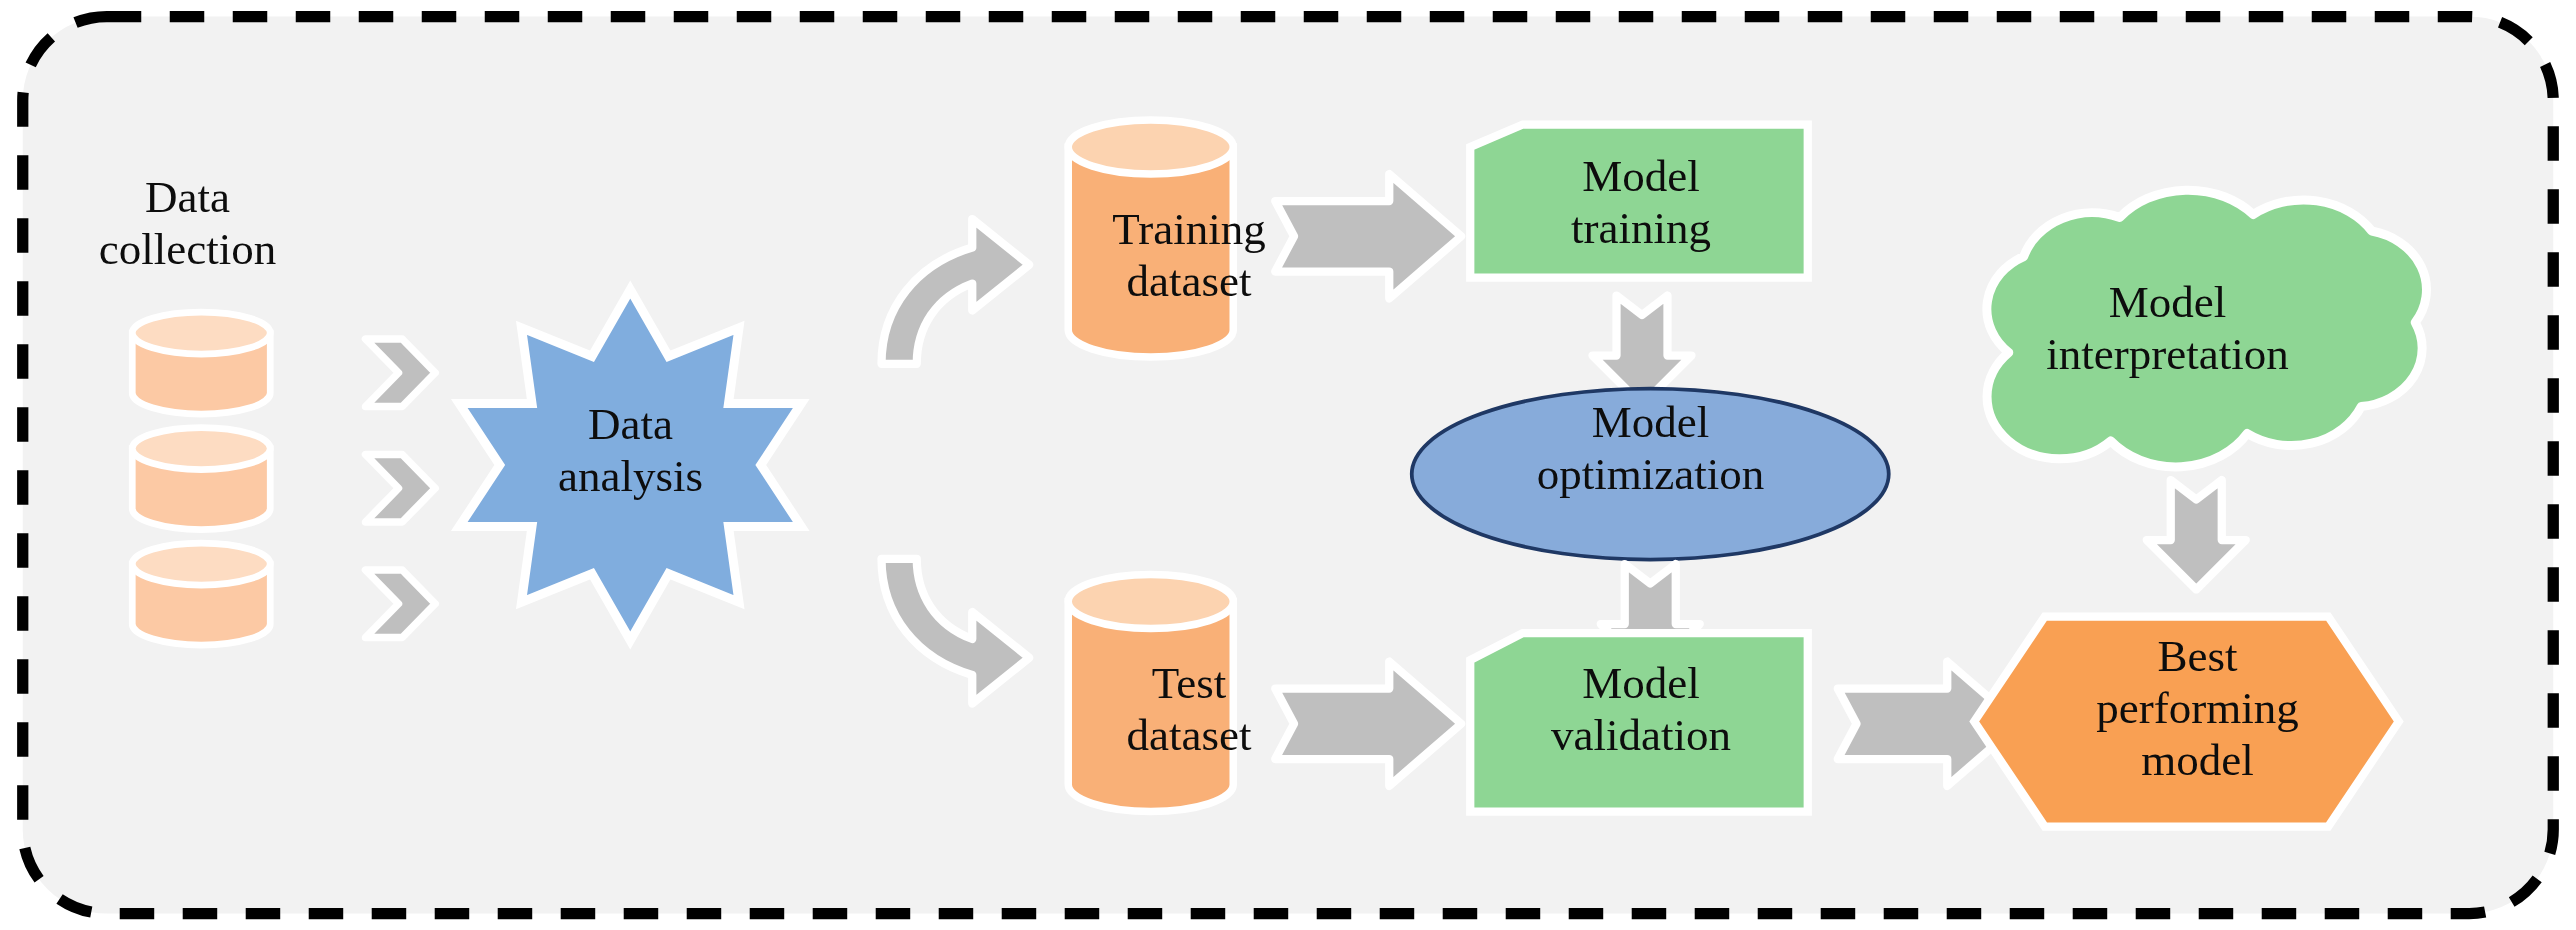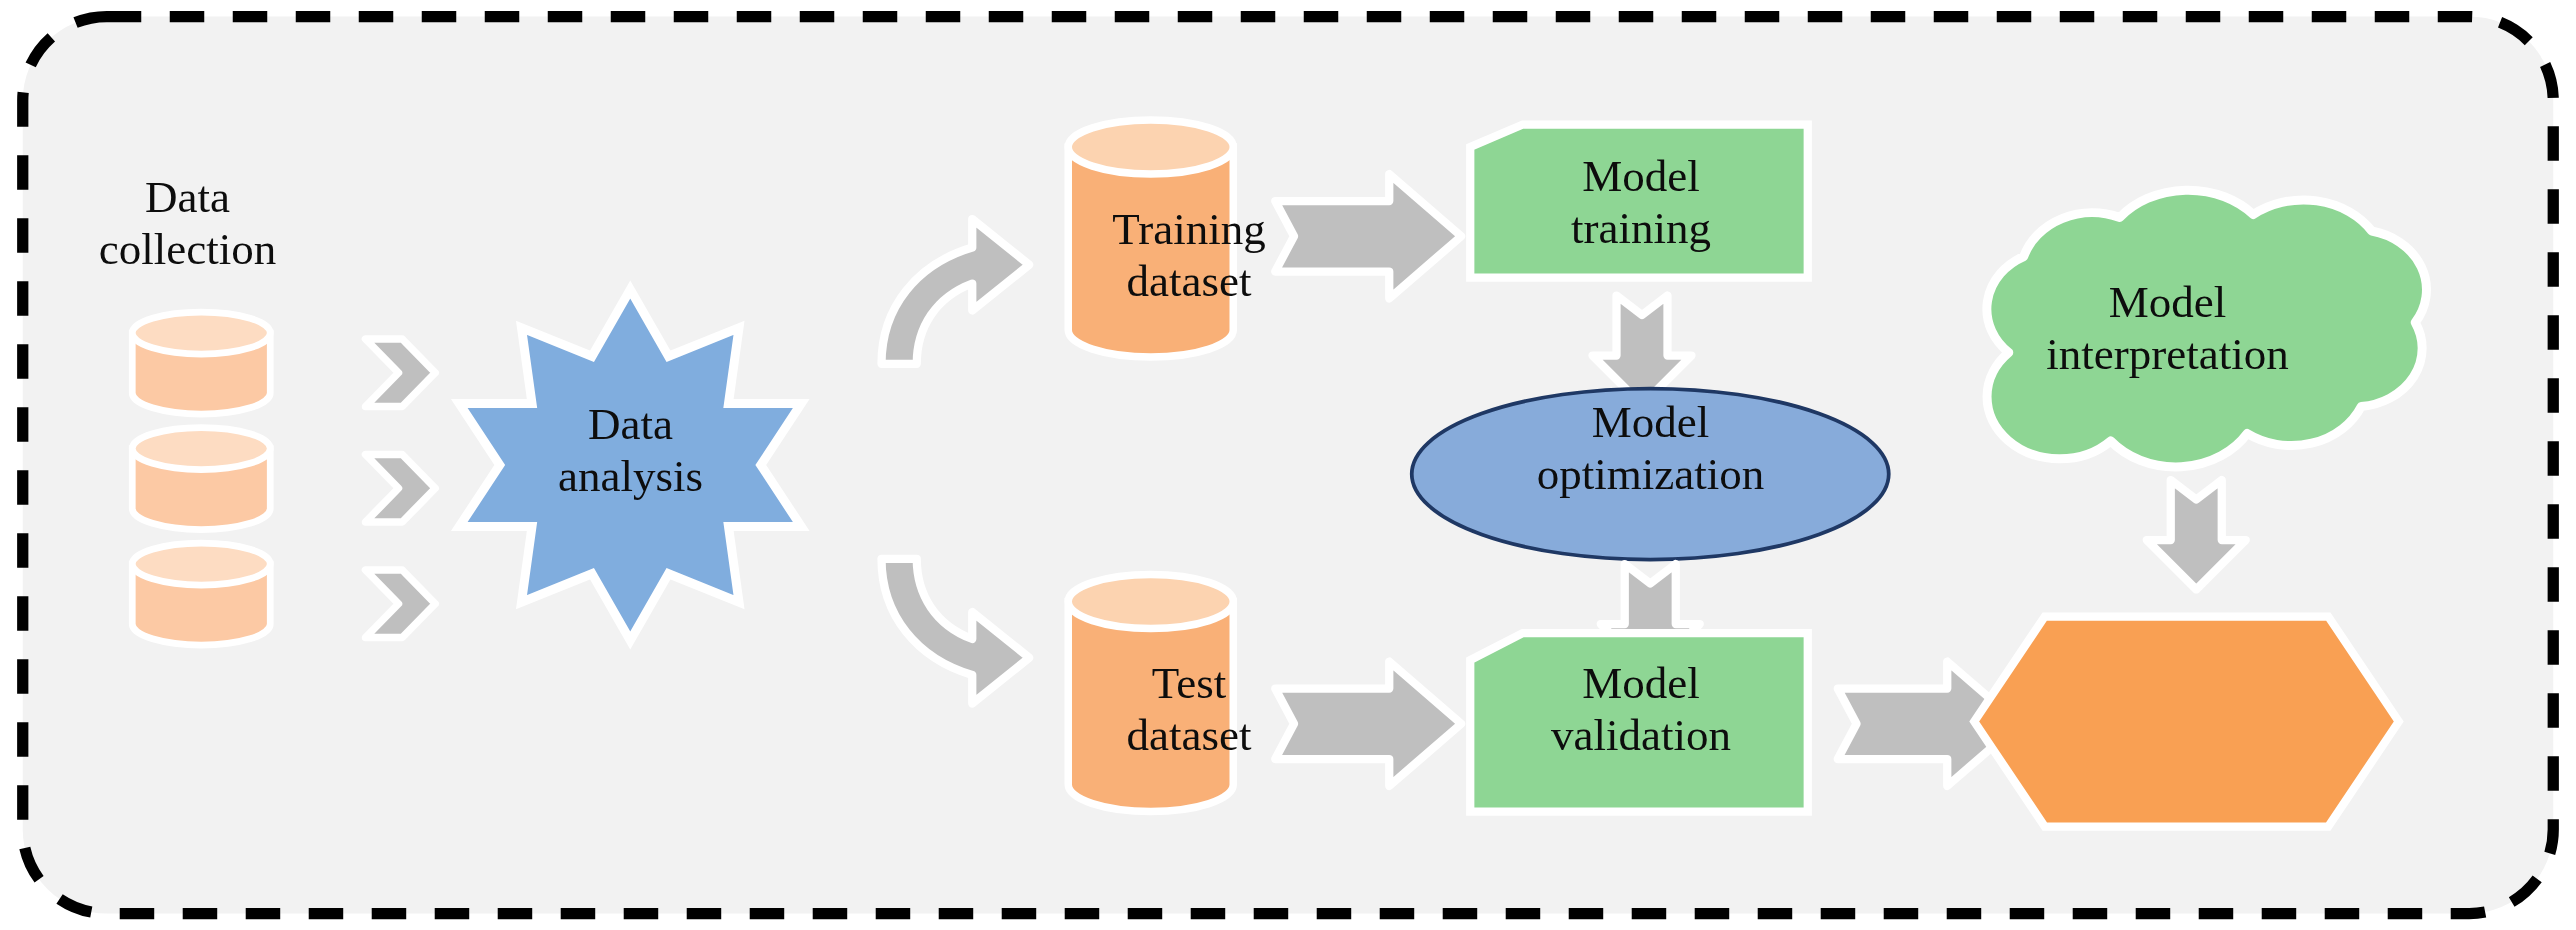--- a/index.html
+++ b/index.html
@@ -187,15 +187,18 @@
 
   <div class="node-label lbl-model-interp">Model
 interpretation</div>
 
   <div class="node-label lbl-test-ds">Test
 dataset</div>
 
   <div class="node-label lbl-model-valid">Model
 validation</div>
 
+  <div class="node-label lbl-best-model">Best
+performing
+model</div>
 
 </div>
 
 
 </body></html>

